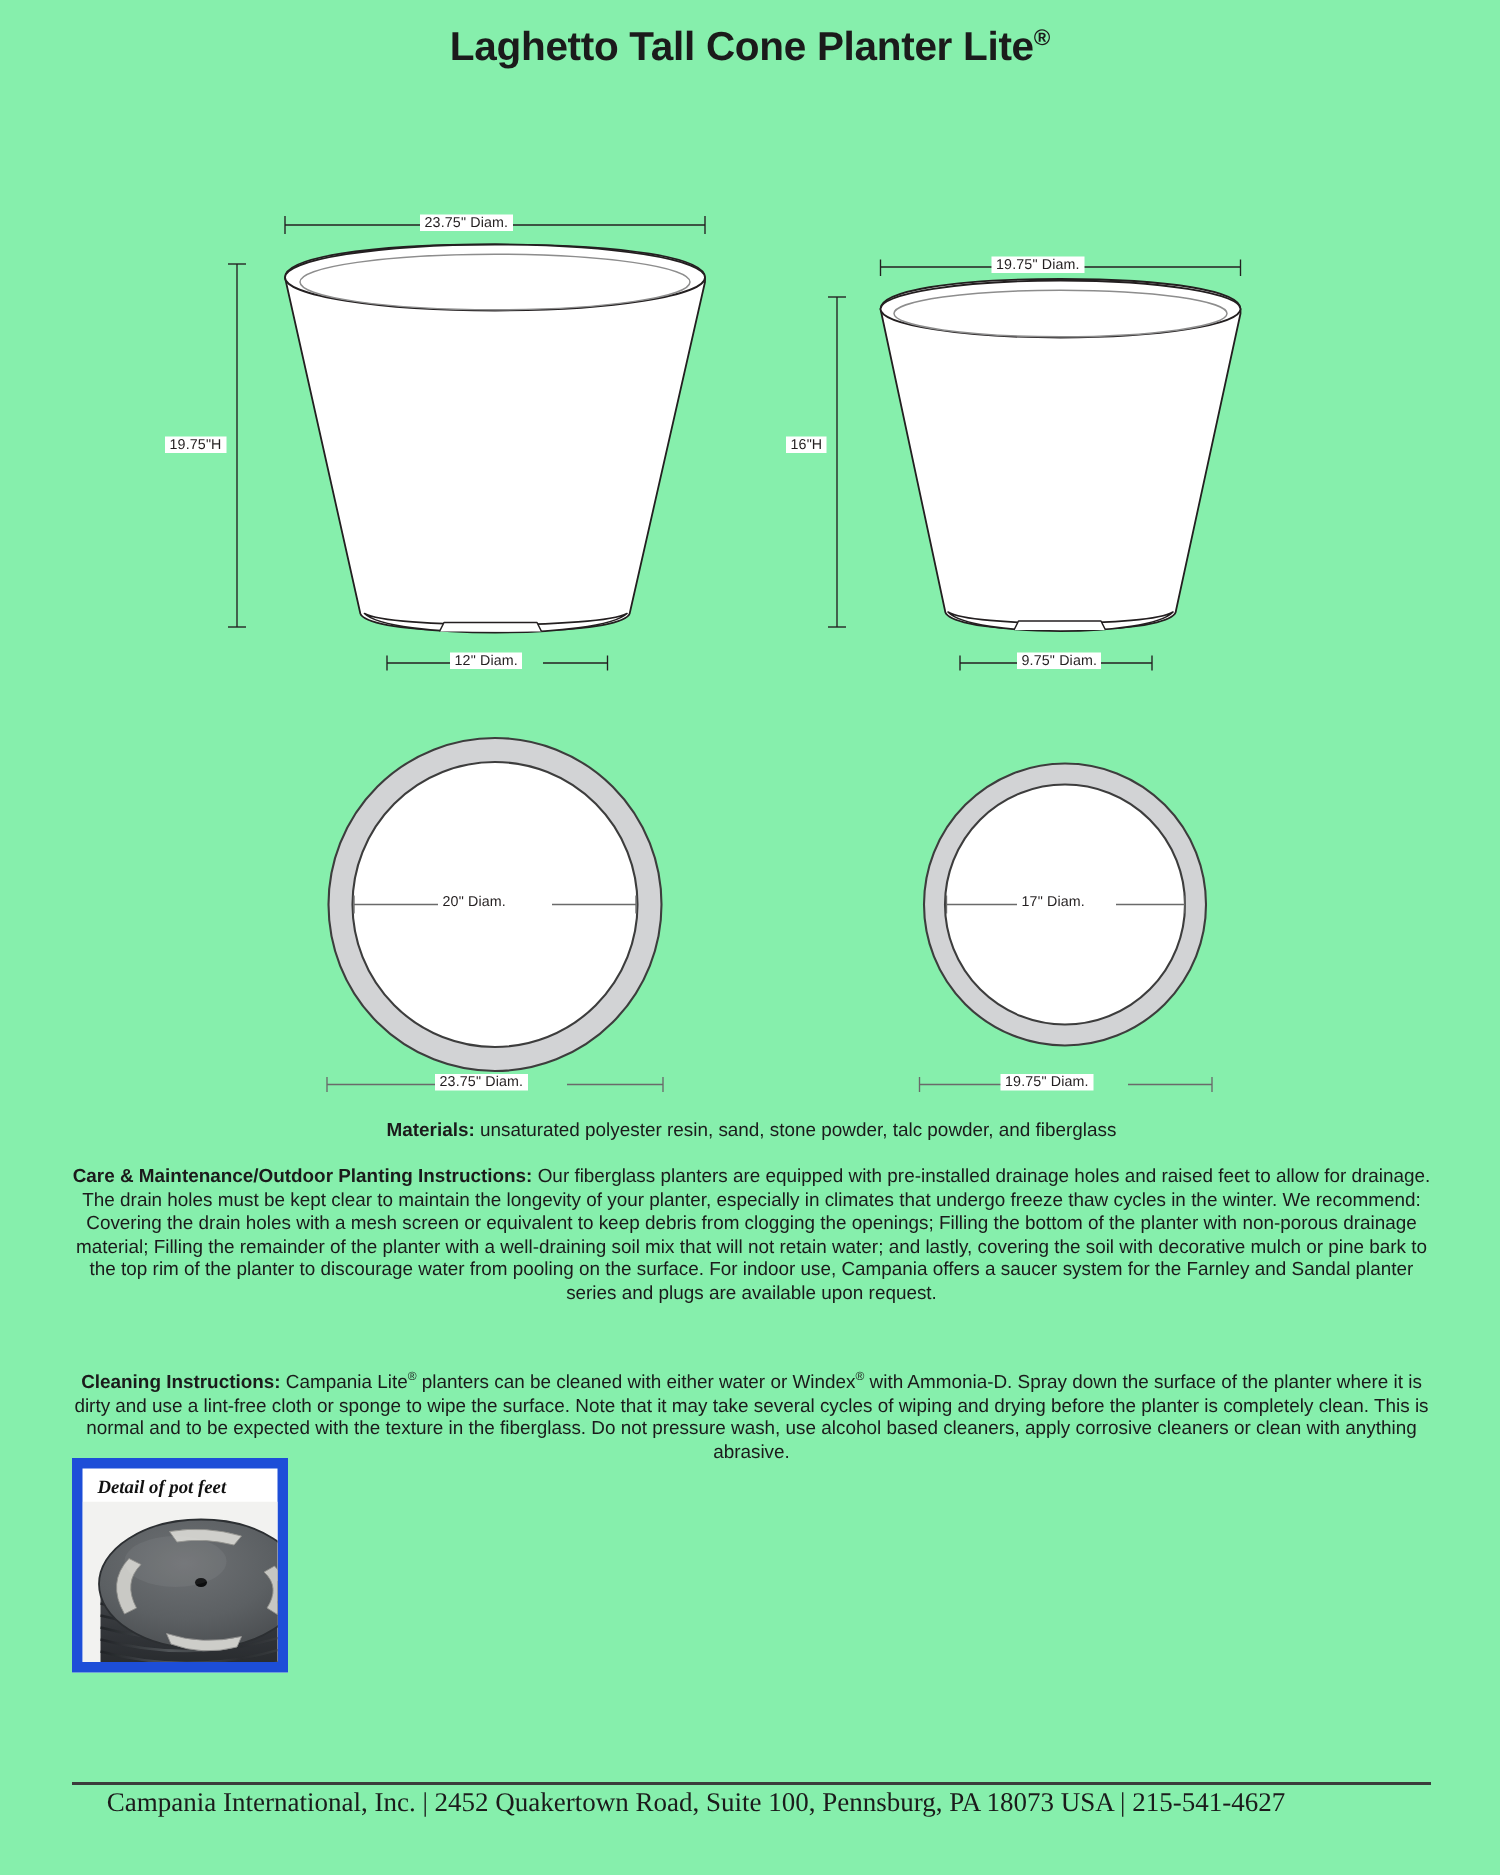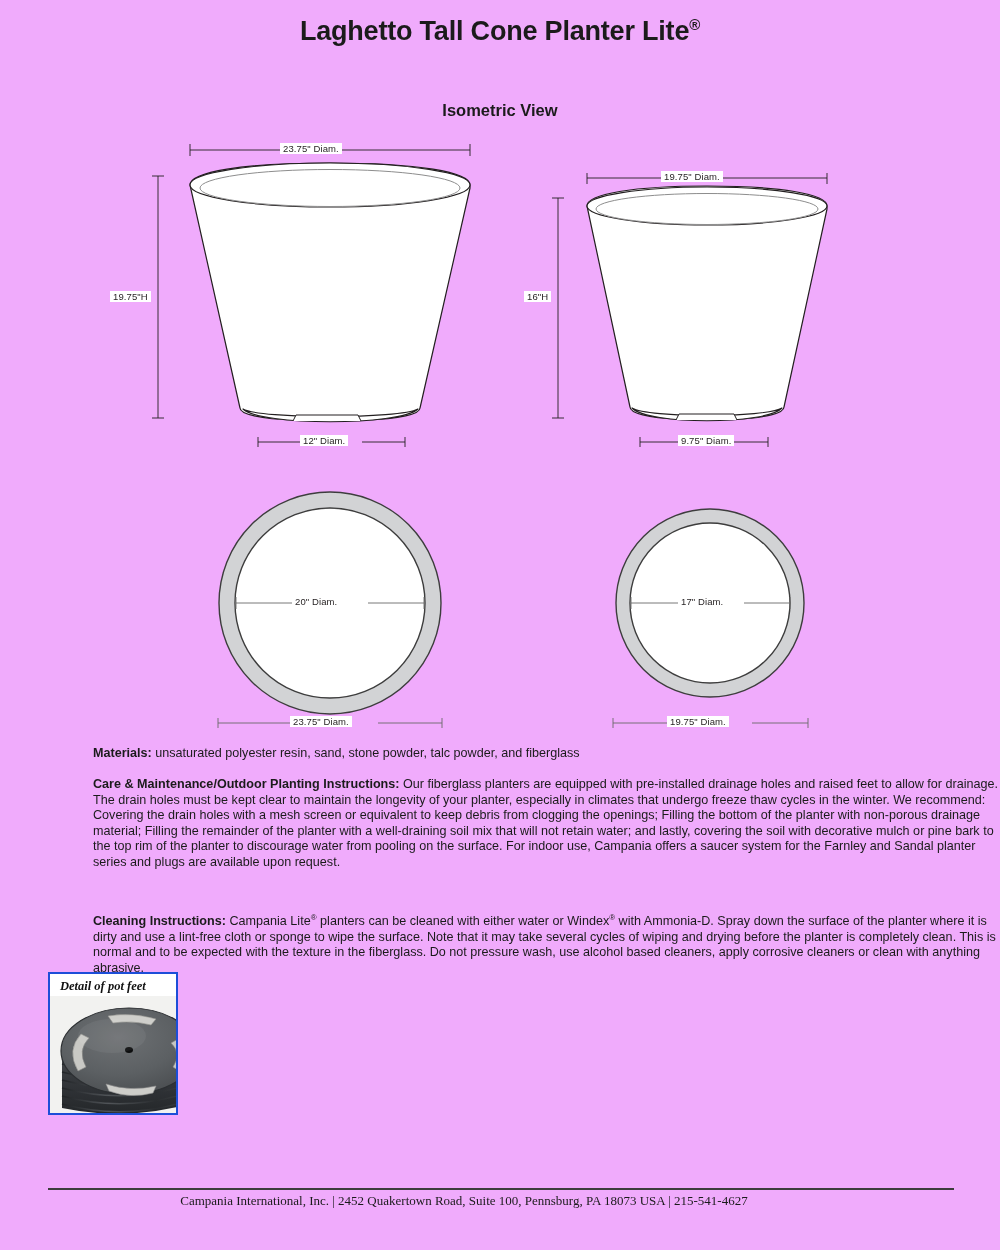--- a/index.html
+++ b/index.html
@@ -7,21 +7,21 @@
     margin: 0; padding: 0;
     width: 1000px; height: 1250px;
     background: #ffffff;
     font-family: "Liberation Sans", sans-serif;
     color: #1a1a1a;
   }
   #page {
     position: relative;
     width: 1000px; height: 1250px;
     overflow: hidden;
-    background: #f0abfc;
+    background: #86efac;
   }
 
   
   #page-title {
     position: absolute;
     top: 16px; left: 0; width: 1000px;
     text-align: center;
     font-size: 27px;
     font-weight: bold;
     letter-spacing: -0.2px;
@@ -58,35 +58,34 @@
   }
 
   
   .body-block {
     position: absolute;
     left: 48px;
     width: 906px;
     font-size: 12.6px;
     line-height: 15.6px;
     color: #1b1b1b;
-    text-align: left;
-    margin-left: 45px;
+    text-align: center;
   }
   .body-block b { font-weight: bold; }
   .body-block sup { font-size: 8px; vertical-align: super; }
   #block-materials { top: 746px; }
   #block-care      { top: 777px; }
   #block-cleaning  { top: 910px; }
 
   
   #feet-detail {
     position: absolute;
     top: 972px; left: 48px;
-    width: 130px; height: 143px;
-    border: 2px solid #1d4ed8;
+    width: 144px; height: 143px;
+    border: 7px solid #1d4ed8;
     background: #ffffff;
     overflow: hidden;
   }
   #feet-caption {
     position: absolute;
     top: 5px; left: 10px;
     font-family: "Liberation Serif", serif;
     font-style: italic;
     font-weight: bold;
     font-size: 12.5px;
@@ -104,39 +103,38 @@
     position: absolute;
     top: 1188px; left: 48px;
     width: 906px; height: 2px;
     background: #3c3c3c;
   }
   #footer-text {
     position: absolute;
     top: 1192px; left: 0; width: 928px;
     text-align: center;
     font-family: "Liberation Serif", serif;
-    font-size: 13px;
+    font-size: 18px;
     line-height: 18px;
     color: #1b1b1b;
   }
   #footer-text a {
     color: #2f5f9e;
     text-decoration: underline;
   }
 </style>
 </head>
 <body>
 
 <div id="page">
 
   <div id="page-title">
     <span>Laghetto Tall Cone Planter Lite</span><span class="reg">®</span>
   </div>
 
-  <div class="section-heading" id="heading-isometric">Isometric View</div>
 
   <div class="drawing" id="iso-canvas">
     <svg width="800" height="330" viewBox="0 0 800 330">
       <g fill="none" stroke="#231f20" stroke-width="1.1" stroke-linejoin="round">
 
         <g stroke-width="0.9">
           <line x1="90" y1="20" x2="370" y2="20"></line>
           <line x1="90" y1="14" x2="90" y2="26"></line>
           <line x1="370" y1="14" x2="370" y2="26"></line>
         </g>

